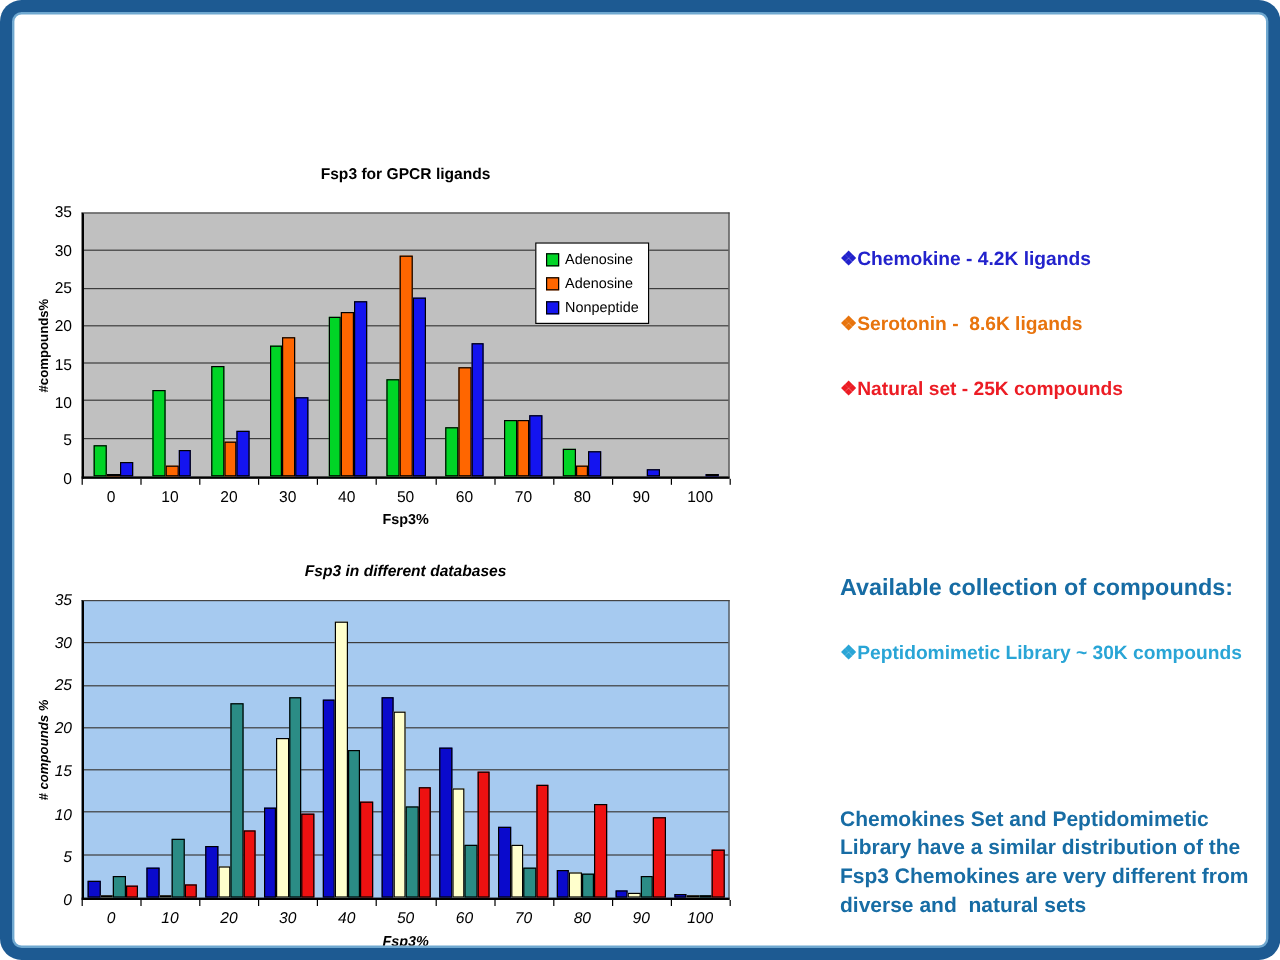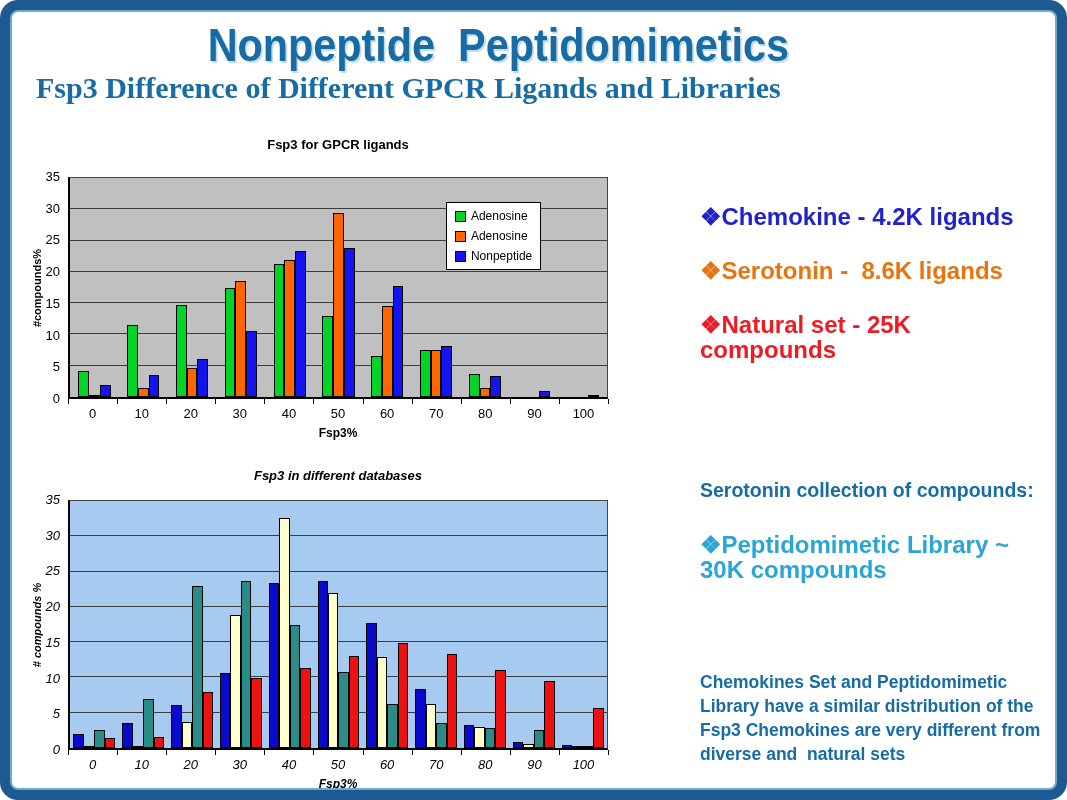--- a/index.html
+++ b/index.html
@@ -35,34 +35,30 @@
   .tickmark{position:absolute;width:1px;height:5px;background:#000;}
   .x-axis-title{position:absolute;text-align:center;font-weight:bold;font-size:12px;color:#000;}
   .y-axis-title{position:absolute;font-weight:bold;font-size:11px;color:#000;
     white-space:nowrap;transform:translate(-50%,-50%) rotate(-90deg);}
   .right-col{flex:1;position:relative;padding-right:6px;}
   .panel-section{position:absolute;left:6px;right:10px;}
   #section-0{top:45px;}
   #section-1{top:348px;}
   .panel-heading{color:#176CA4;font-weight:bold;font-size:19.5px;line-height:25px;}
   .bullet-list{list-style:none;margin:0;padding:0;}
-  .bullet-item{font-weight:bold;font-size:24px;line-height:25px;margin-top:29px;white-space:pre-wrap;}
+  .bullet-item{font-weight:bold;font-size:16px;line-height:25px;margin-top:29px;white-space:pre-wrap;}
   .note{position:absolute;left:6px;right:4px;top:540px;color:#176CA4;font-weight:bold;
     font-size:17.5px;line-height:24px;white-space:pre-wrap;}
 </style>
 </head>
 <body>
 
 <div class="slide-frame">
   <div class="slide-inner">
 
-    <div class="hdr">
-      <div class="hdr-title"><span>Nonpeptide  Peptidomimetics</span></div>
-      <div class="hdr-subtitle">Fsp3 Difference of Different GPCR Ligands and Libraries</div>
-    </div>
 
     <div class="main-row">
       <div class="charts-col">
         <div class="chart" id="chart-0">
             <div class="chart-title" style="left: 46px; width: 540px; top: 7px;">Fsp3 for GPCR ligands</div>
             <div class="y-axis-title" style="left: 15px; top: 158px;">#compounds%</div>
             <div class="plot" style="left: 46px; top: 47px; width: 540px; height: 222px; background: rgb(192, 192, 192);">
               <div class="gridline" style="bottom: 14.2857%;"></div>
               <div class="gridline" style="bottom: 28.5714%;"></div>
               <div class="gridline" style="bottom: 42.8571%;"></div>
@@ -294,21 +290,21 @@
 
       <div class="right-col">
         <div class="panel-section" id="section-0">
           <ul class="bullet-list">
               <li class="bullet-item" style="color: rgb(34, 34, 204);"><span>❖</span><span>Chemokine - 4.2K ligands</span></li>
               <li class="bullet-item" style="color: rgb(232, 116, 13);"><span>❖</span><span>Serotonin -  8.6K ligands</span></li>
               <li class="bullet-item" style="color: rgb(236, 28, 36);"><span>❖</span><span>Natural set - 25K compounds</span></li>
             </ul>
         </div>
         <div class="panel-section" id="section-1">
-          <div class="panel-heading">Serotonin collection of compounds:</div>
+          <div class="panel-heading">Available collection of compounds:</div>
           <ul class="bullet-list">
               <li class="bullet-item" style="color: rgb(41, 165, 214);"><span>❖</span><span>Peptidomimetic Library ~ 30K compounds</span></li>
             </ul>
         </div>
         <div class="note">Chemokines Set and Peptidomimetic Library have a similar distribution of the Fsp3 Chemokines are very different from diverse and  natural sets</div>
       </div>
     </div>
 
   </div>
 </div>

